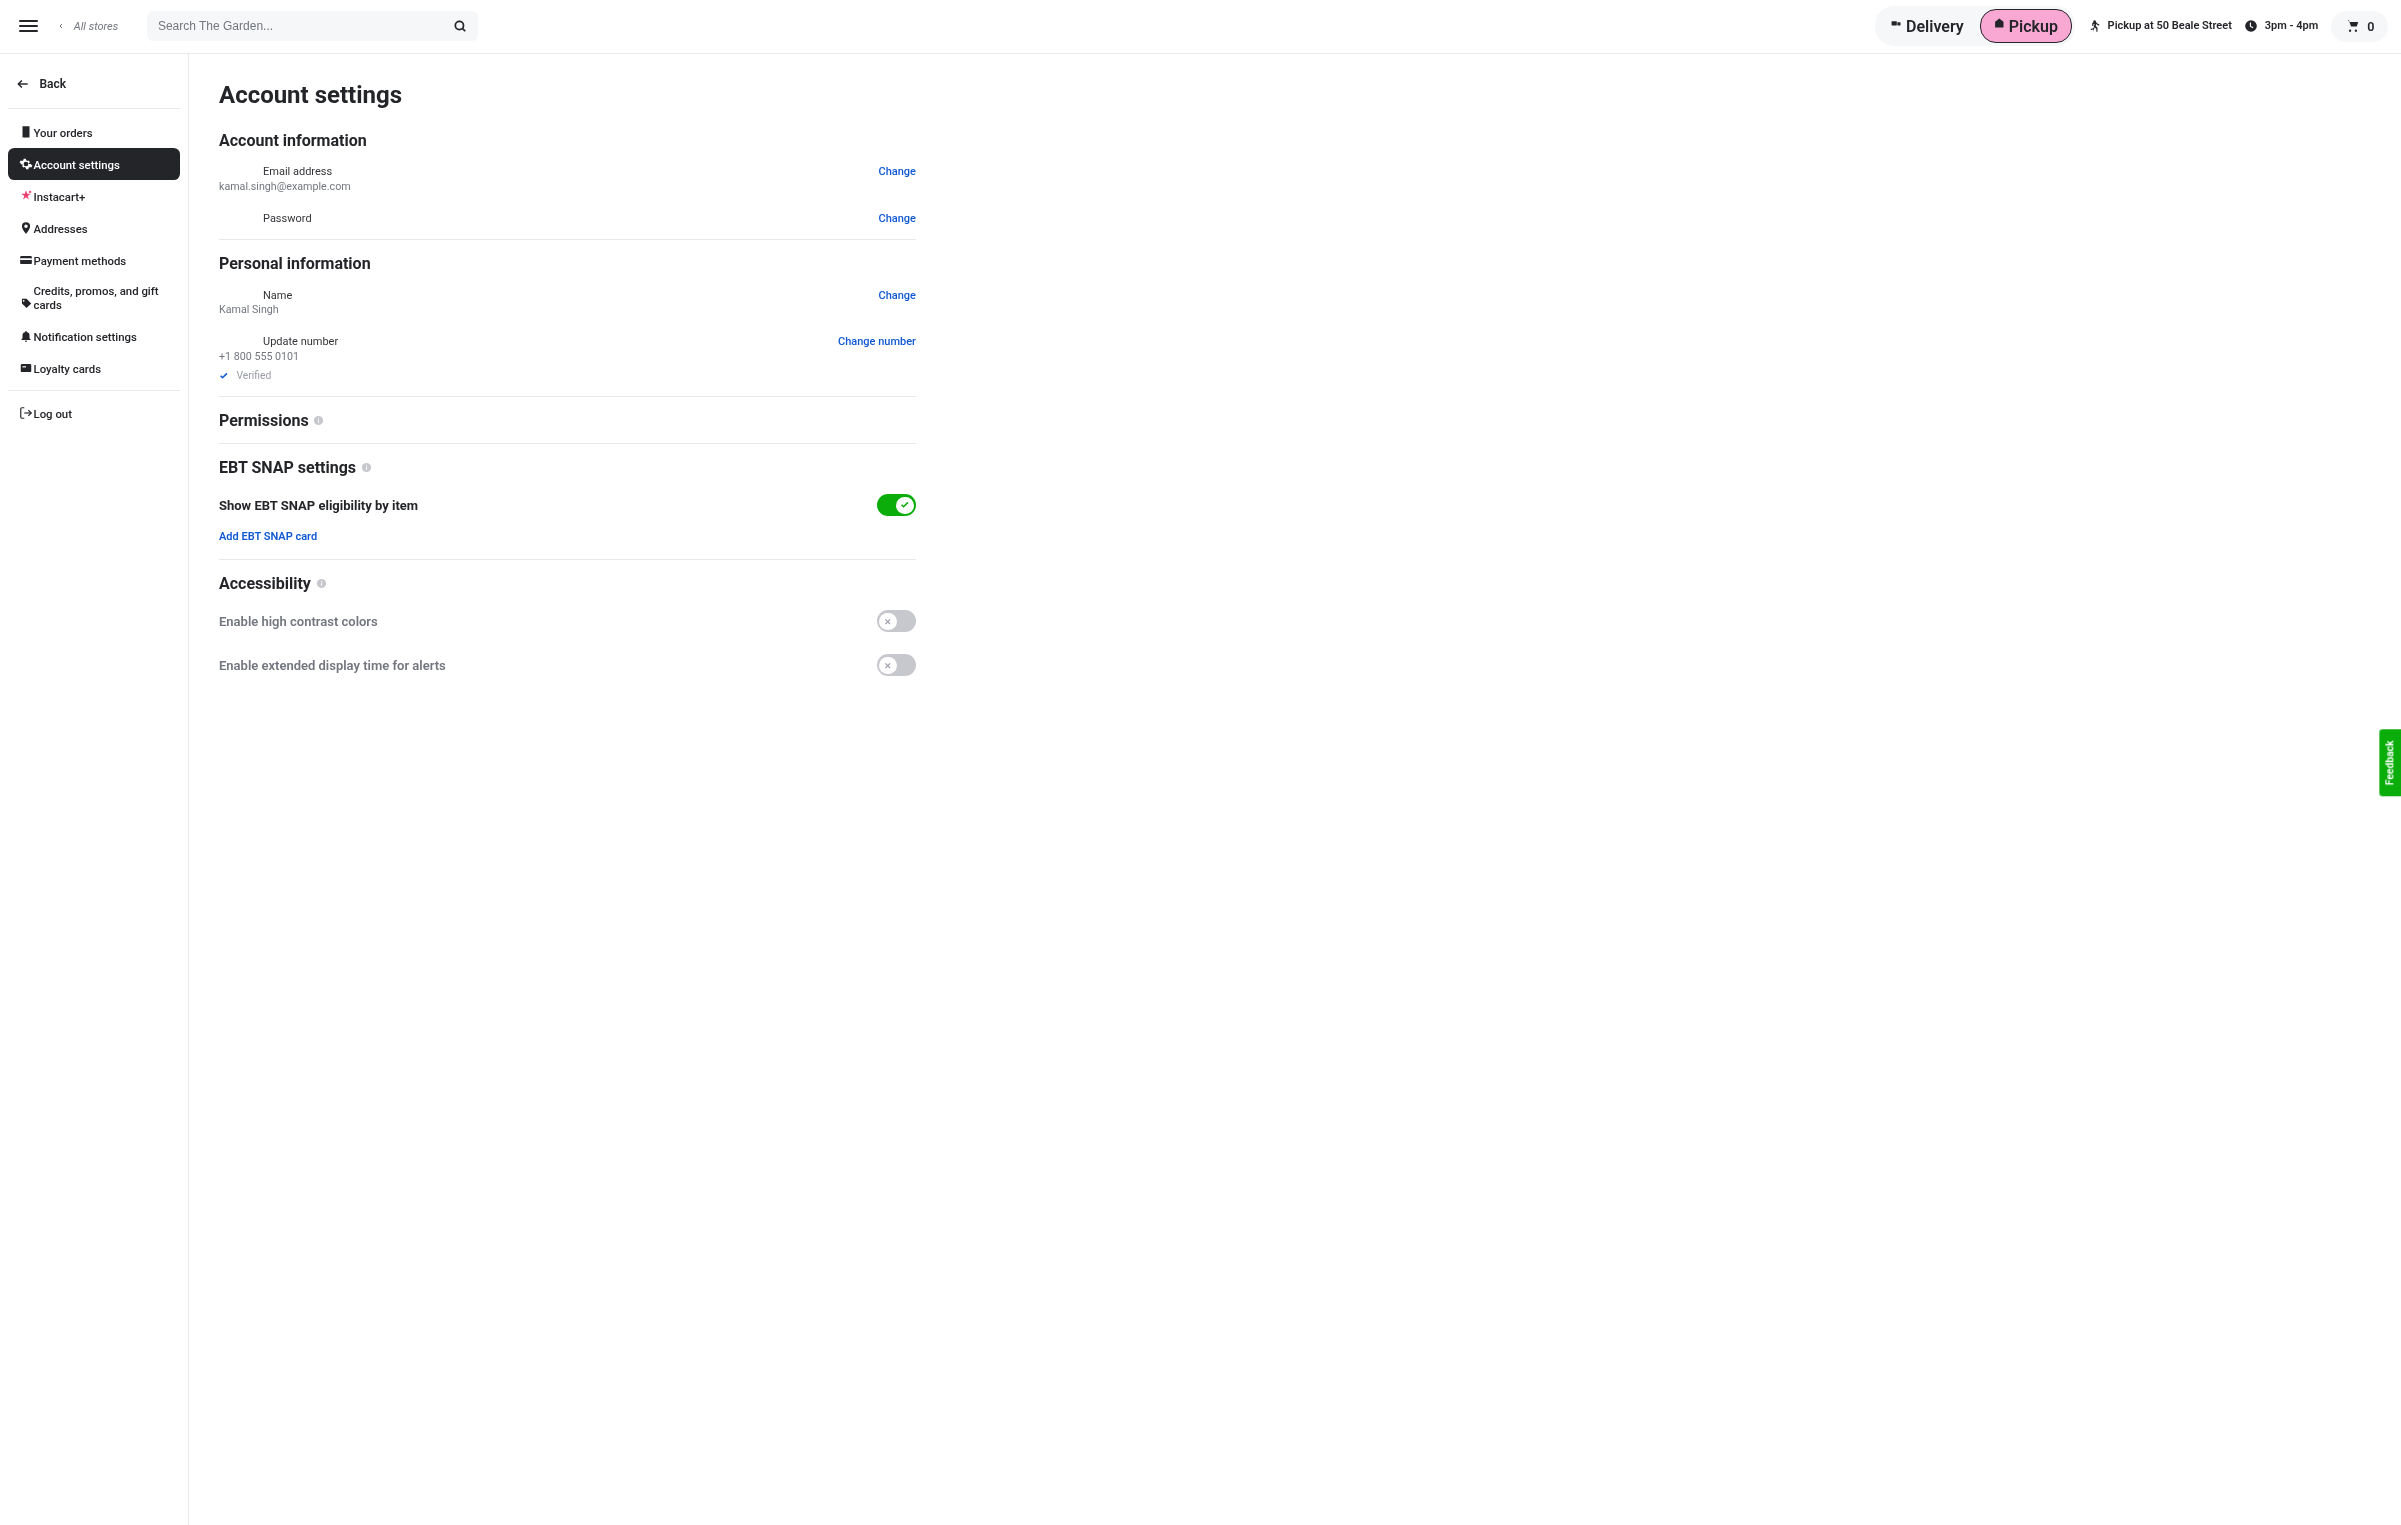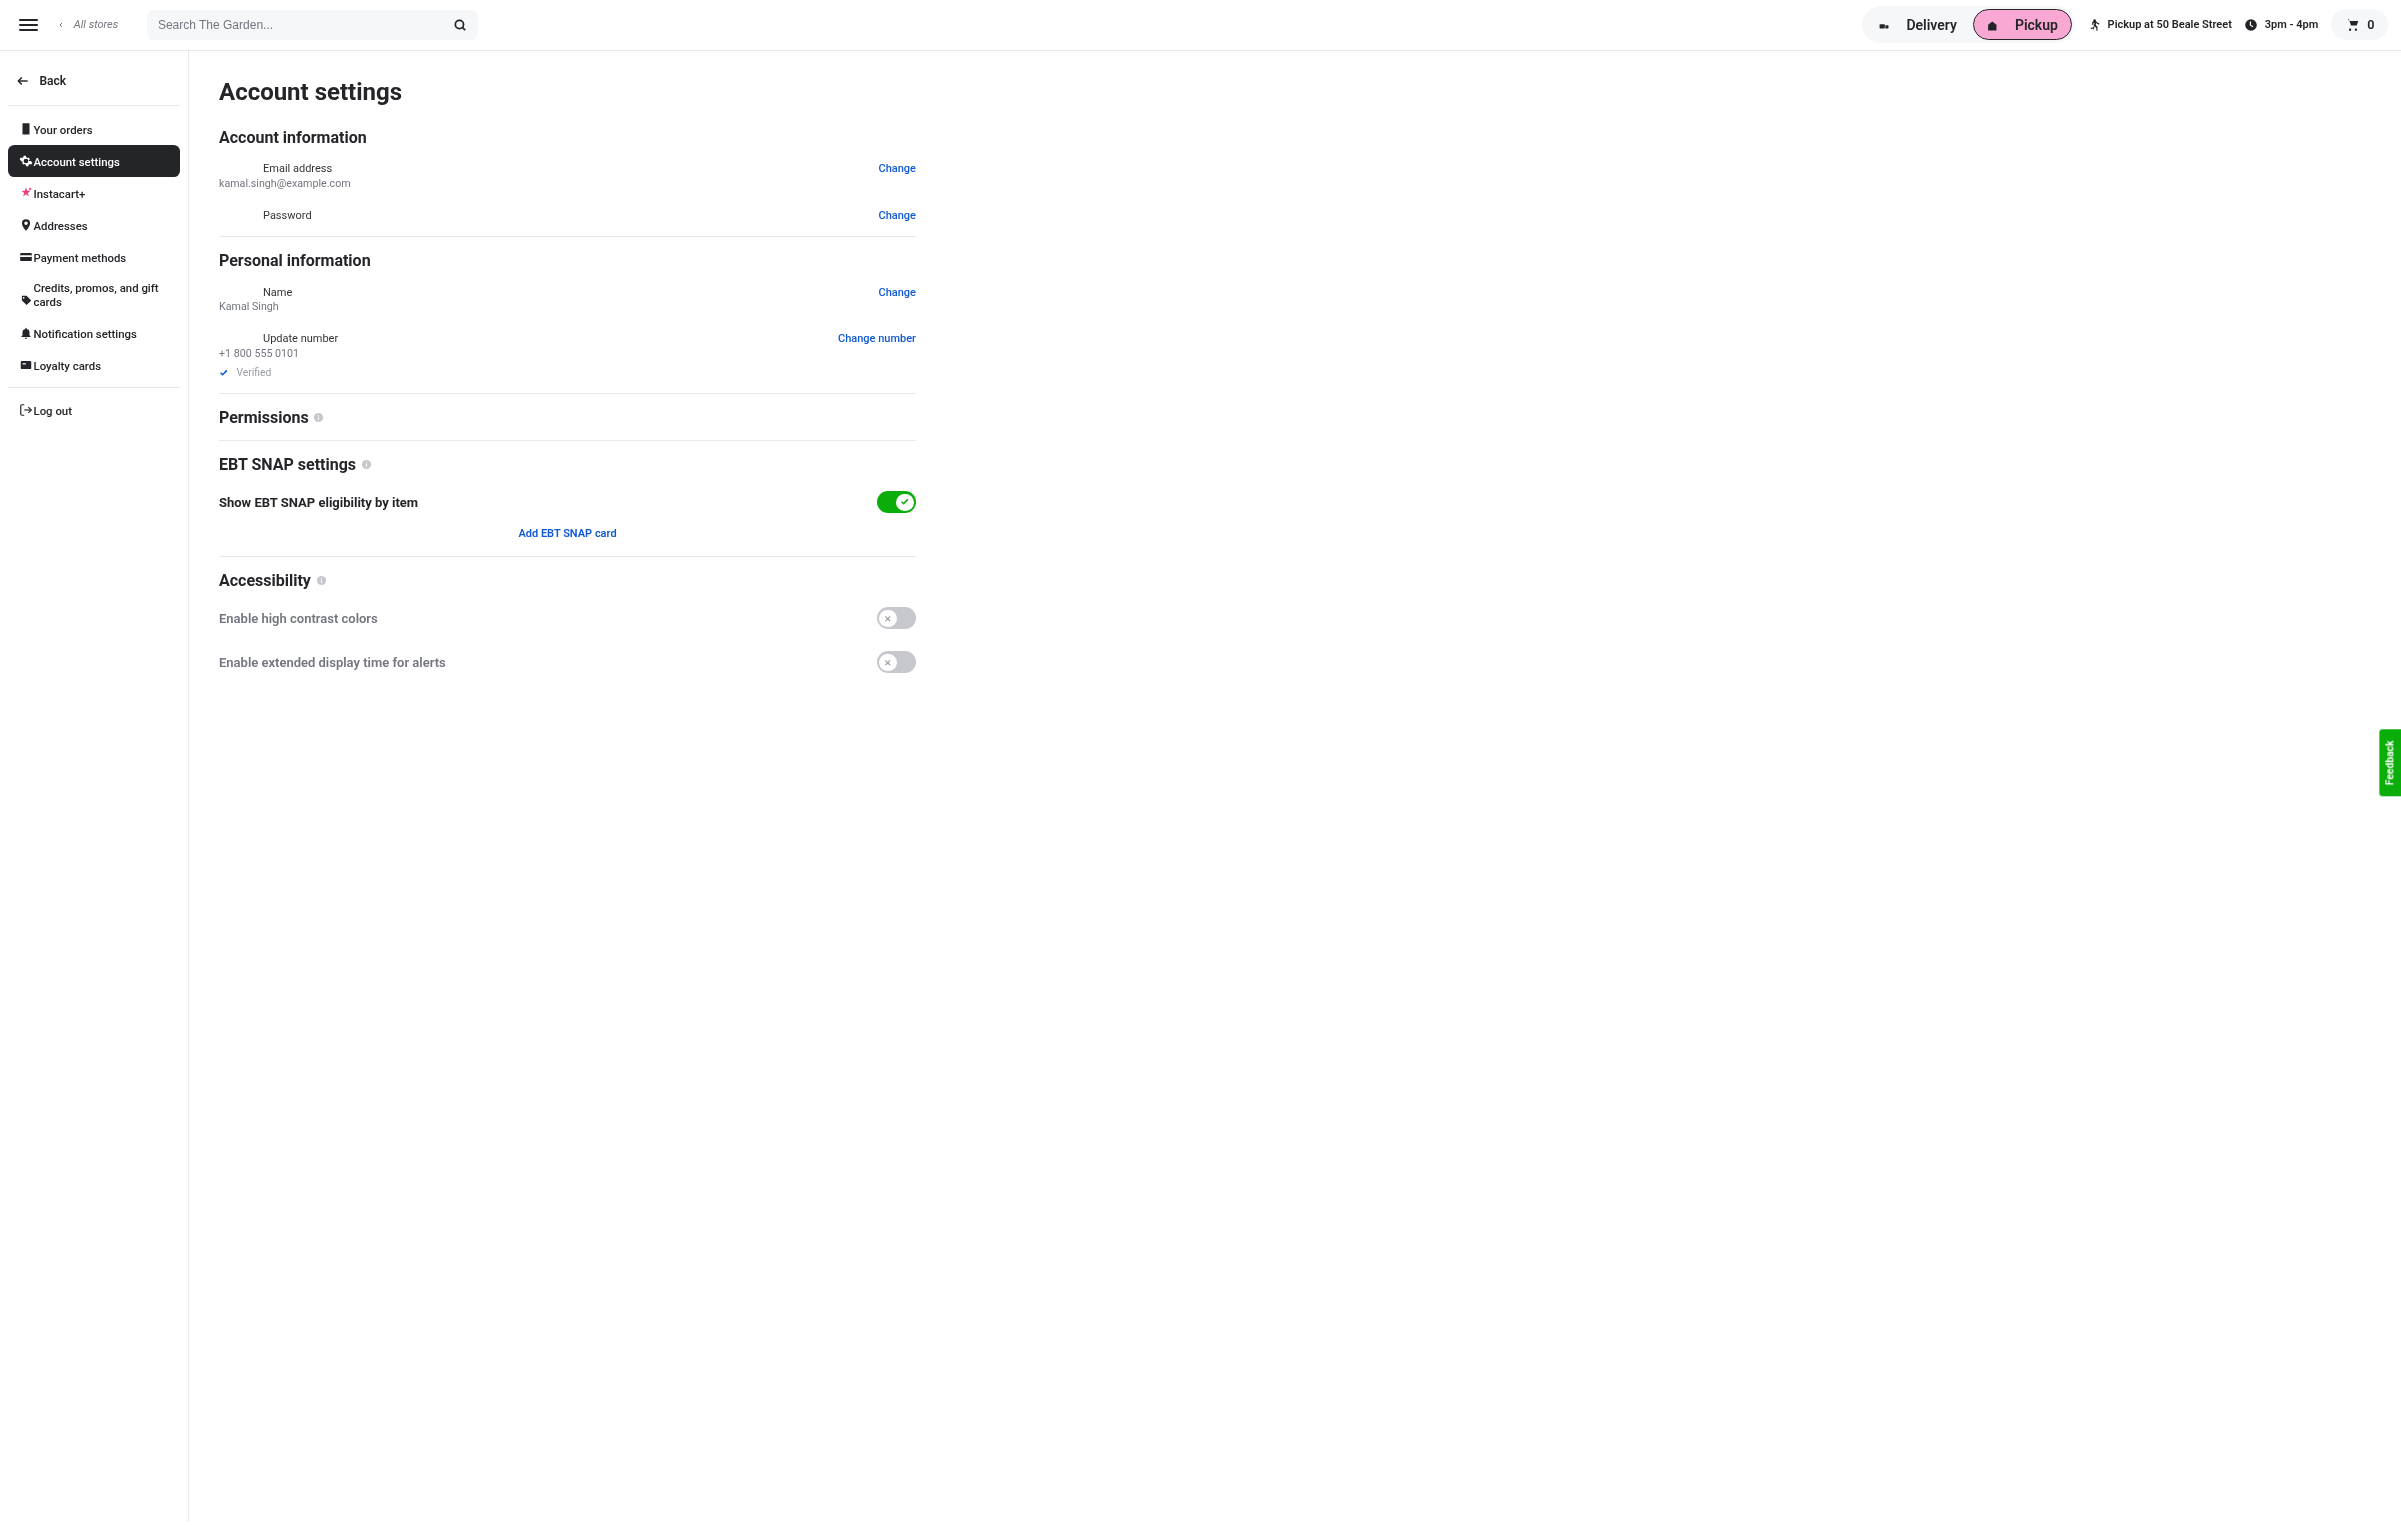--- a/index.html
+++ b/index.html
@@ -10,21 +10,21 @@
     .hamburger { width: 19px; height: 19px; display: flex; flex-direction: column; justify-content: center; gap: 3.2px; cursor: pointer; margin-right: 6.3px; margin-left: 6.3px; }
     .hamburger span { display: block; height: 2px; background: #242529; border-radius: 1.6px; }
     .all-stores { display: flex; align-items: center; gap: 9px; font-size: 11px; color: #73767f; cursor: pointer; font-style: italic; }
     .all-stores svg { width: 8px; height: 8px; }
     .search-box { flex: 0 0 331px; margin-left: 16px; display: flex; align-items: center; background: #f6f7f8; border-radius: 6.3px; padding: 8px 11px; }
     .search-box input { flex: 1; border: none; background: transparent; font-size: 12px; color: #343538; outline: none; }
     .search-box input::placeholder { color: #73767f; }
     .search-box .search-icon { width: 14px; height: 14px; color: #242529; }
     .header-spacer { flex: 1; }
     .pill-group { display: flex; align-items: center; background: #f6f7f8; border-radius: 19px; padding: 3.2px; gap: 3.2px; }
-    .pill { display: flex; align-items: flex-end; gap: 16px; padding: 6.3px 12.6px; border-radius: 16px; font-size: 14px; font-weight: 600; cursor: pointer; }
+    .pill { display: flex; align-items: flex-start; gap: 3px; padding: 6.3px 12.6px; border-radius: 16px; font-size: 16px; font-weight: 600; cursor: pointer; }
     .pill.active { background: #f9a8d4; border: 1.2px solid #242529; }
     .pill svg { width: 12.6px; height: 12.6px; }
     .header-info { display: flex; align-items: flex-start; gap: 6.3px; font-size: 11px; font-weight: 600; cursor: pointer; }
     .header-info svg { width: 14px; height: 14px; }
     .cart-pill { display: flex; align-items: center; gap: 6.3px; background: #f6f7f8; border-radius: 19px; padding: 8px 14px; font-weight: 600; cursor: pointer; }
     .cart-pill svg { width: 16px; height: 14px; }
 
     
     .layout { display: flex; }
     .sidebar { width: 189px; border-right: 0.8px solid #e8e9eb; padding-top: 12.6px; min-height: calc(100vh - 54px); }
@@ -57,21 +57,21 @@
     .add-link { color: #1159d3; font-size: 11px; font-weight: 600; cursor: pointer; padding: 3.2px 0; display: inline-block; }
 
     .toggle { width: 39px; height: 22px; border-radius: 11px; position: relative; cursor: pointer; }
     .toggle.on { background: #0aad0a; }
     .toggle.off { background: #c7c8cd; }
     .toggle .knob { position: absolute; width: 17.4px; height: 17.4px; border-radius: 50%; background: #fff; top: 2.4px; display: flex; align-items: center; justify-content: center; }
     .toggle.on .knob { right: 2.4px; color: #0aad0a; }
     .toggle.off .knob { left: 2.4px; color: #9a9da6; }
     .toggle .knob svg { width: 9.5px; height: 9.5px; }
 
-    .section-border { border-bottom: 0.8px solid #e8e9eb; padding-bottom: 6.3px; margin-bottom: 6.3px; text-align: center; }
+    .section-border { border-bottom: 0.8px solid #e8e9eb; padding-bottom: 6.3px; margin-bottom: 6.3px; }
 
     
     .feedback-tab { position: fixed; right: 0; top: 50%; transform: translateY(-50%); background: #0aad0a; color: #fff; writing-mode: vertical-rl; transform: translateY(-50%) rotate(180deg); padding: 11px 4.7px; font-size: 10.3px; font-weight: 600; border-radius: 0 3.2px 3.2px 0; cursor: pointer; }
   </style>
 </head>
 <body>
 
 <div class="header">
   <div class="hamburger">
     <span></span>

